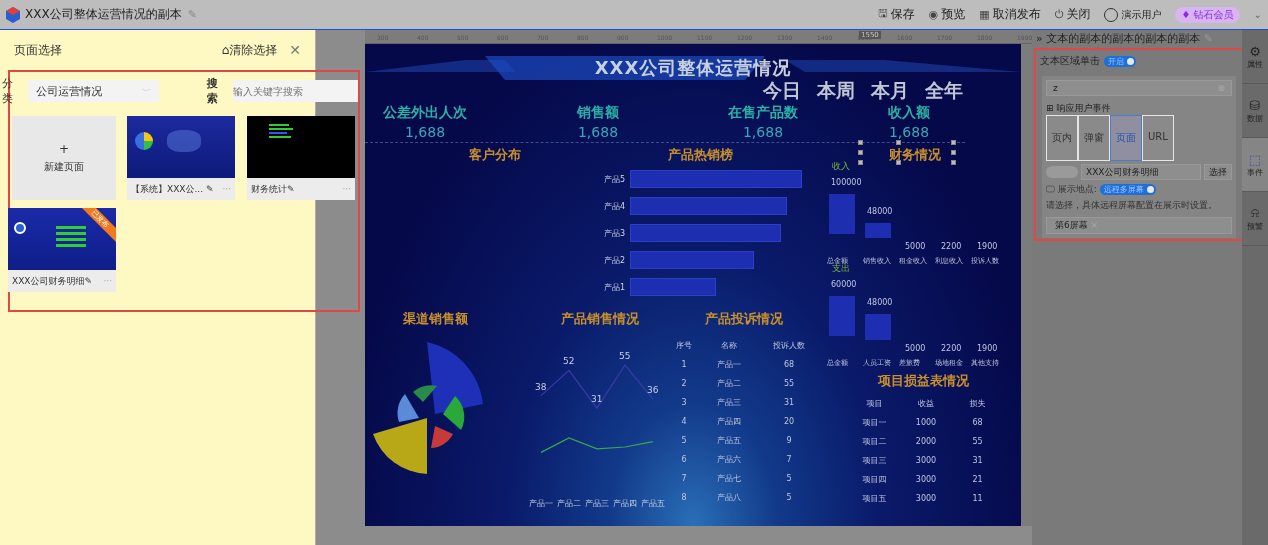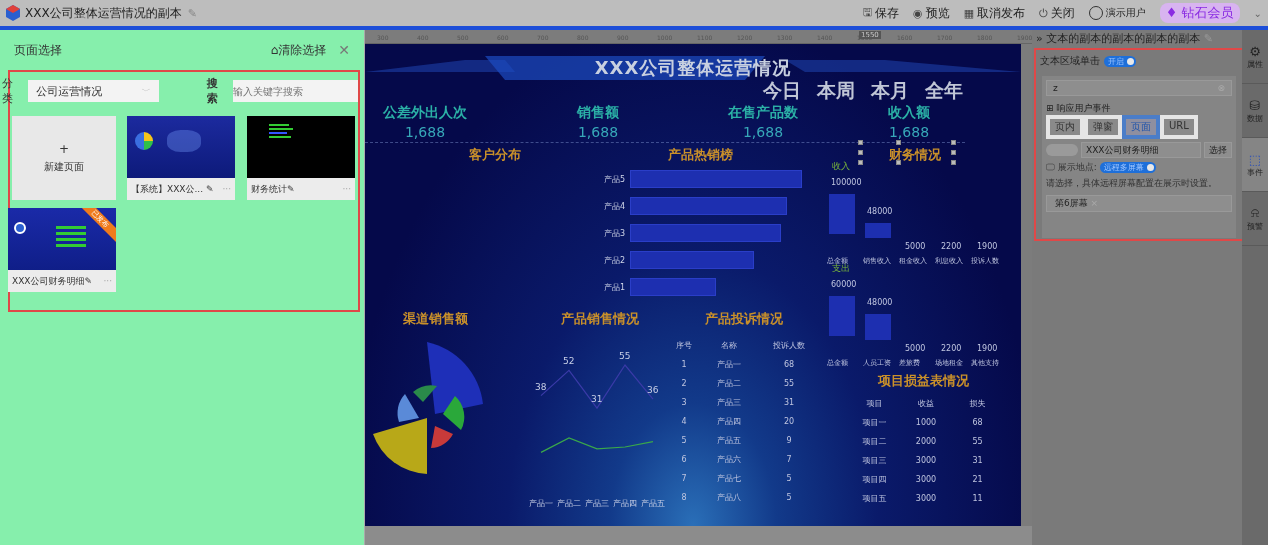--- a/index.html
+++ b/index.html
@@ -1,31 +1,31 @@
 <!DOCTYPE html>
 <html><head>
 <meta charset="utf-8">
 <style>
 *{box-sizing:border-box;margin:0;padding:0}
 body{width:1268px;height:545px;overflow:hidden;font-family:"DejaVu Sans","Liberation Sans",sans-serif;font-size:11px;background:#8c8c8c;position:relative;color:#333}
-.topbar{position:absolute;left:0;top:0;width:1268px;height:30px;background:#bdbdbd;display:flex;align-items:center;border-bottom:4px solid #1d4ed8}
+.topbar{position:absolute;left:0;top:0;width:1268px;height:30px;background:#bdbdbd;display:flex;align-items:center;border-bottom:1px solid #1d4ed8}
 .logo{width:18px;height:18px;margin-left:4px;position:relative}
 .logo svg{width:18px;height:18px}
 .app-title{margin-left:3px;font-size:12px;color:#222}
 .edit-ico{margin-left:6px;color:#888;font-size:11px}
 .tb-right{margin-left:auto;display:flex;align-items:center;gap:14px;padding-right:6px}
 .tb-btn{font-size:12px;color:#222;display:flex;align-items:center;gap:3px;cursor:pointer}
 .tb-btn .ic{font-size:11px;color:#444}
 .user{display:flex;align-items:center;gap:3px;font-size:10px;color:#222}
 .user .ava{width:14px;height:14px;border:1.5px solid #333;border-radius:50%;position:relative}
-.vip{background:#d8b4f0;color:#8a2be2;font-size:13px;padding:1px 6px;border-radius:8px}
+.vip{background:#d8b4f0;color:#8a2be2;font-size:10px;padding:1px 6px;border-radius:8px}
 .chev{color:#666;font-size:10px}
 
 
-.left{position:absolute;left:0;top:30px;width:365px;height:515px;background:#86efac;border-right:1px solid #aaa}
+.left{position:absolute;left:0;top:30px;width:316px;height:515px;background:#fef9c3;border-right:1px solid #aaa}
 .lp-head{height:40px;display:flex;align-items:center;padding:0 14px;font-size:12px;color:#333}
 .lp-head .clear{margin-left:auto;display:flex;gap:12px;align-items:center}
 .lp-head .x{color:#777;font-size:14px}
 .filter{position:absolute;left:8px;top:40px;width:352px;height:242px;border:2px solid #e04848}
 .frow{display:flex;align-items:center;height:38px;font-size:11px}
 .frow .lbl{color:#333;margin-left:-8px;margin-right:6px}
 .sel{width:140px;height:22px;background:#f3f3f3;display:flex;align-items:center;padding:0 8px;font-size:11px;color:#333;justify-content:space-between}
 .sel .dd{color:#aaa;font-size:9px}
 .srch-lbl{margin-left:48px;margin-right:6px;font-weight:bold}
 .srch{flex:1;height:22px;background:#f3f3f3;border:none;padding:0 0;font-size:10px;color:#999;font-family:"DejaVu Sans",sans-serif}
@@ -69,21 +69,21 @@
 .rp{position:absolute;left:1032px;top:30px;width:210px;height:515px;background:#7a7a7a}
 .rp-title{height:16px;display:flex;align-items:center;padding-left:4px;font-size:11px;color:#222}
 .rp-box{position:absolute;left:2px;top:18px;width:210px;height:193px;border:2px solid #e04848}
 .rp-row1{display:flex;align-items:center;padding:4px 4px;font-size:10px;color:#222;gap:4px}
 .toggle{display:inline-flex;align-items:center;background:#1e6fd9;border-radius:8px;height:11px;padding:0 2px 0 4px;font-size:8px;color:#9cc4ff;gap:3px}
 .toggle .k{width:7px;height:7px;border-radius:50%;background:#e8e8e8}
 .inner{position:absolute;left:6px;top:26px;width:194px;height:162px;background:#858585}
 .inner .t{font-size:10px;color:#222;padding:6px 4px 0}
 .inp{margin:4px;height:16px;background:#8e8e8e;border:1px solid #999;font-size:9px;padding:0 6px;display:flex;align-items:center;justify-content:space-between;color:#222}
 .tabs{display:flex;margin:0 4px;font-size:10px}
-.tabs span{padding:1px 5px;border:4px solid #e5e5e5;color:#333;background:#8a8a8a}
+.tabs span{padding:15px 5px;border:1px solid #e5e5e5;color:#333;background:#8a8a8a}
 .tabs span.active{color:#2255aa;border-color:#4b7dc8;background:#8f8fa0}
 .prow{display:flex;align-items:center;gap:3px;margin:3px 4px;font-size:9px}
 .sw-off{width:32px;height:12px;border-radius:6px;background:#9a9a9a}
 .pinput{flex:1;height:16px;background:#8e8e8e;border:1px solid #999;display:flex;align-items:center;padding:0 4px;font-size:9px;color:#222}
 .pbtn{height:16px;padding:0 4px;border:1px solid #999;background:#8e8e8e;font-size:9px;display:flex;align-items:center;color:#222}
 .tag{display:inline-block;margin:2px 4px;padding:1px 8px;border:1px solid #999;background:#8e8e8e;font-size:9px;color:#222;width:186px}
 .rside{position:absolute;left:1242px;top:30px;width:26px;height:515px;background:#6a6a6a}
 .rtab{height:54px;display:flex;flex-direction:column;align-items:center;justify-content:center;font-size:8px;color:#222;border-bottom:1px solid #5a5a5a}
 .rtab.active{background:#858585}
 .rtab .ic{font-size:13px;color:#222}

